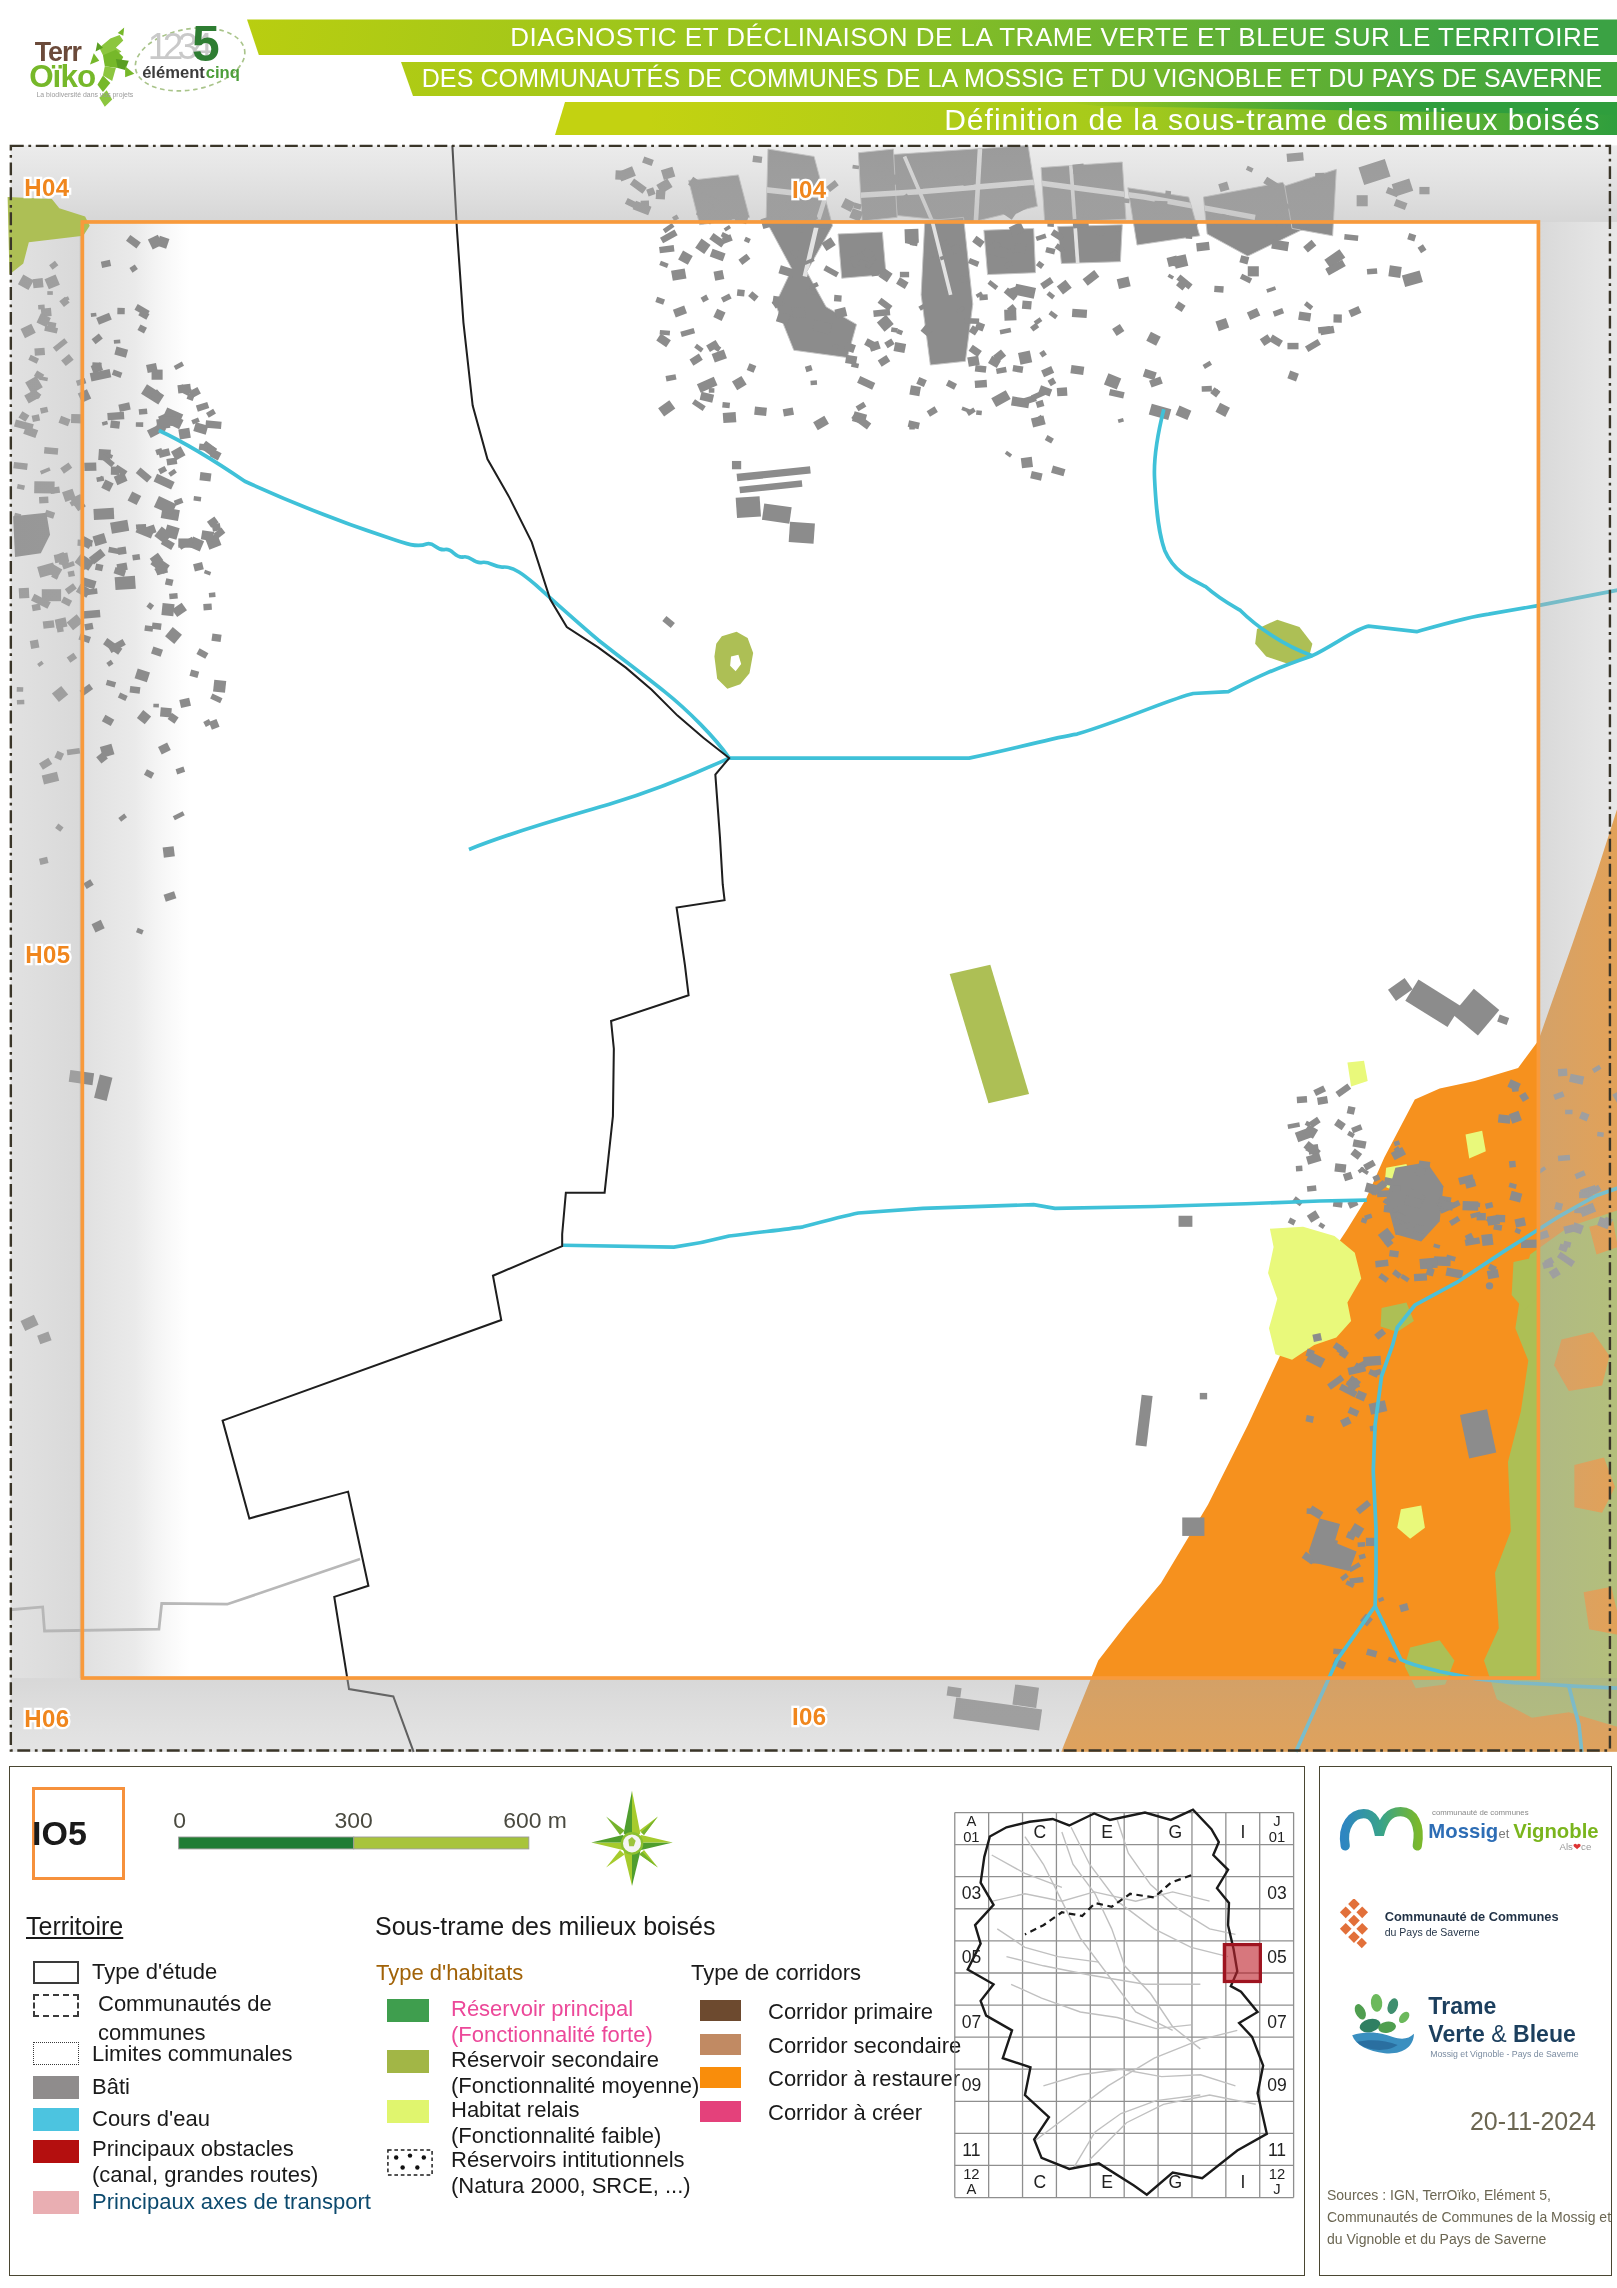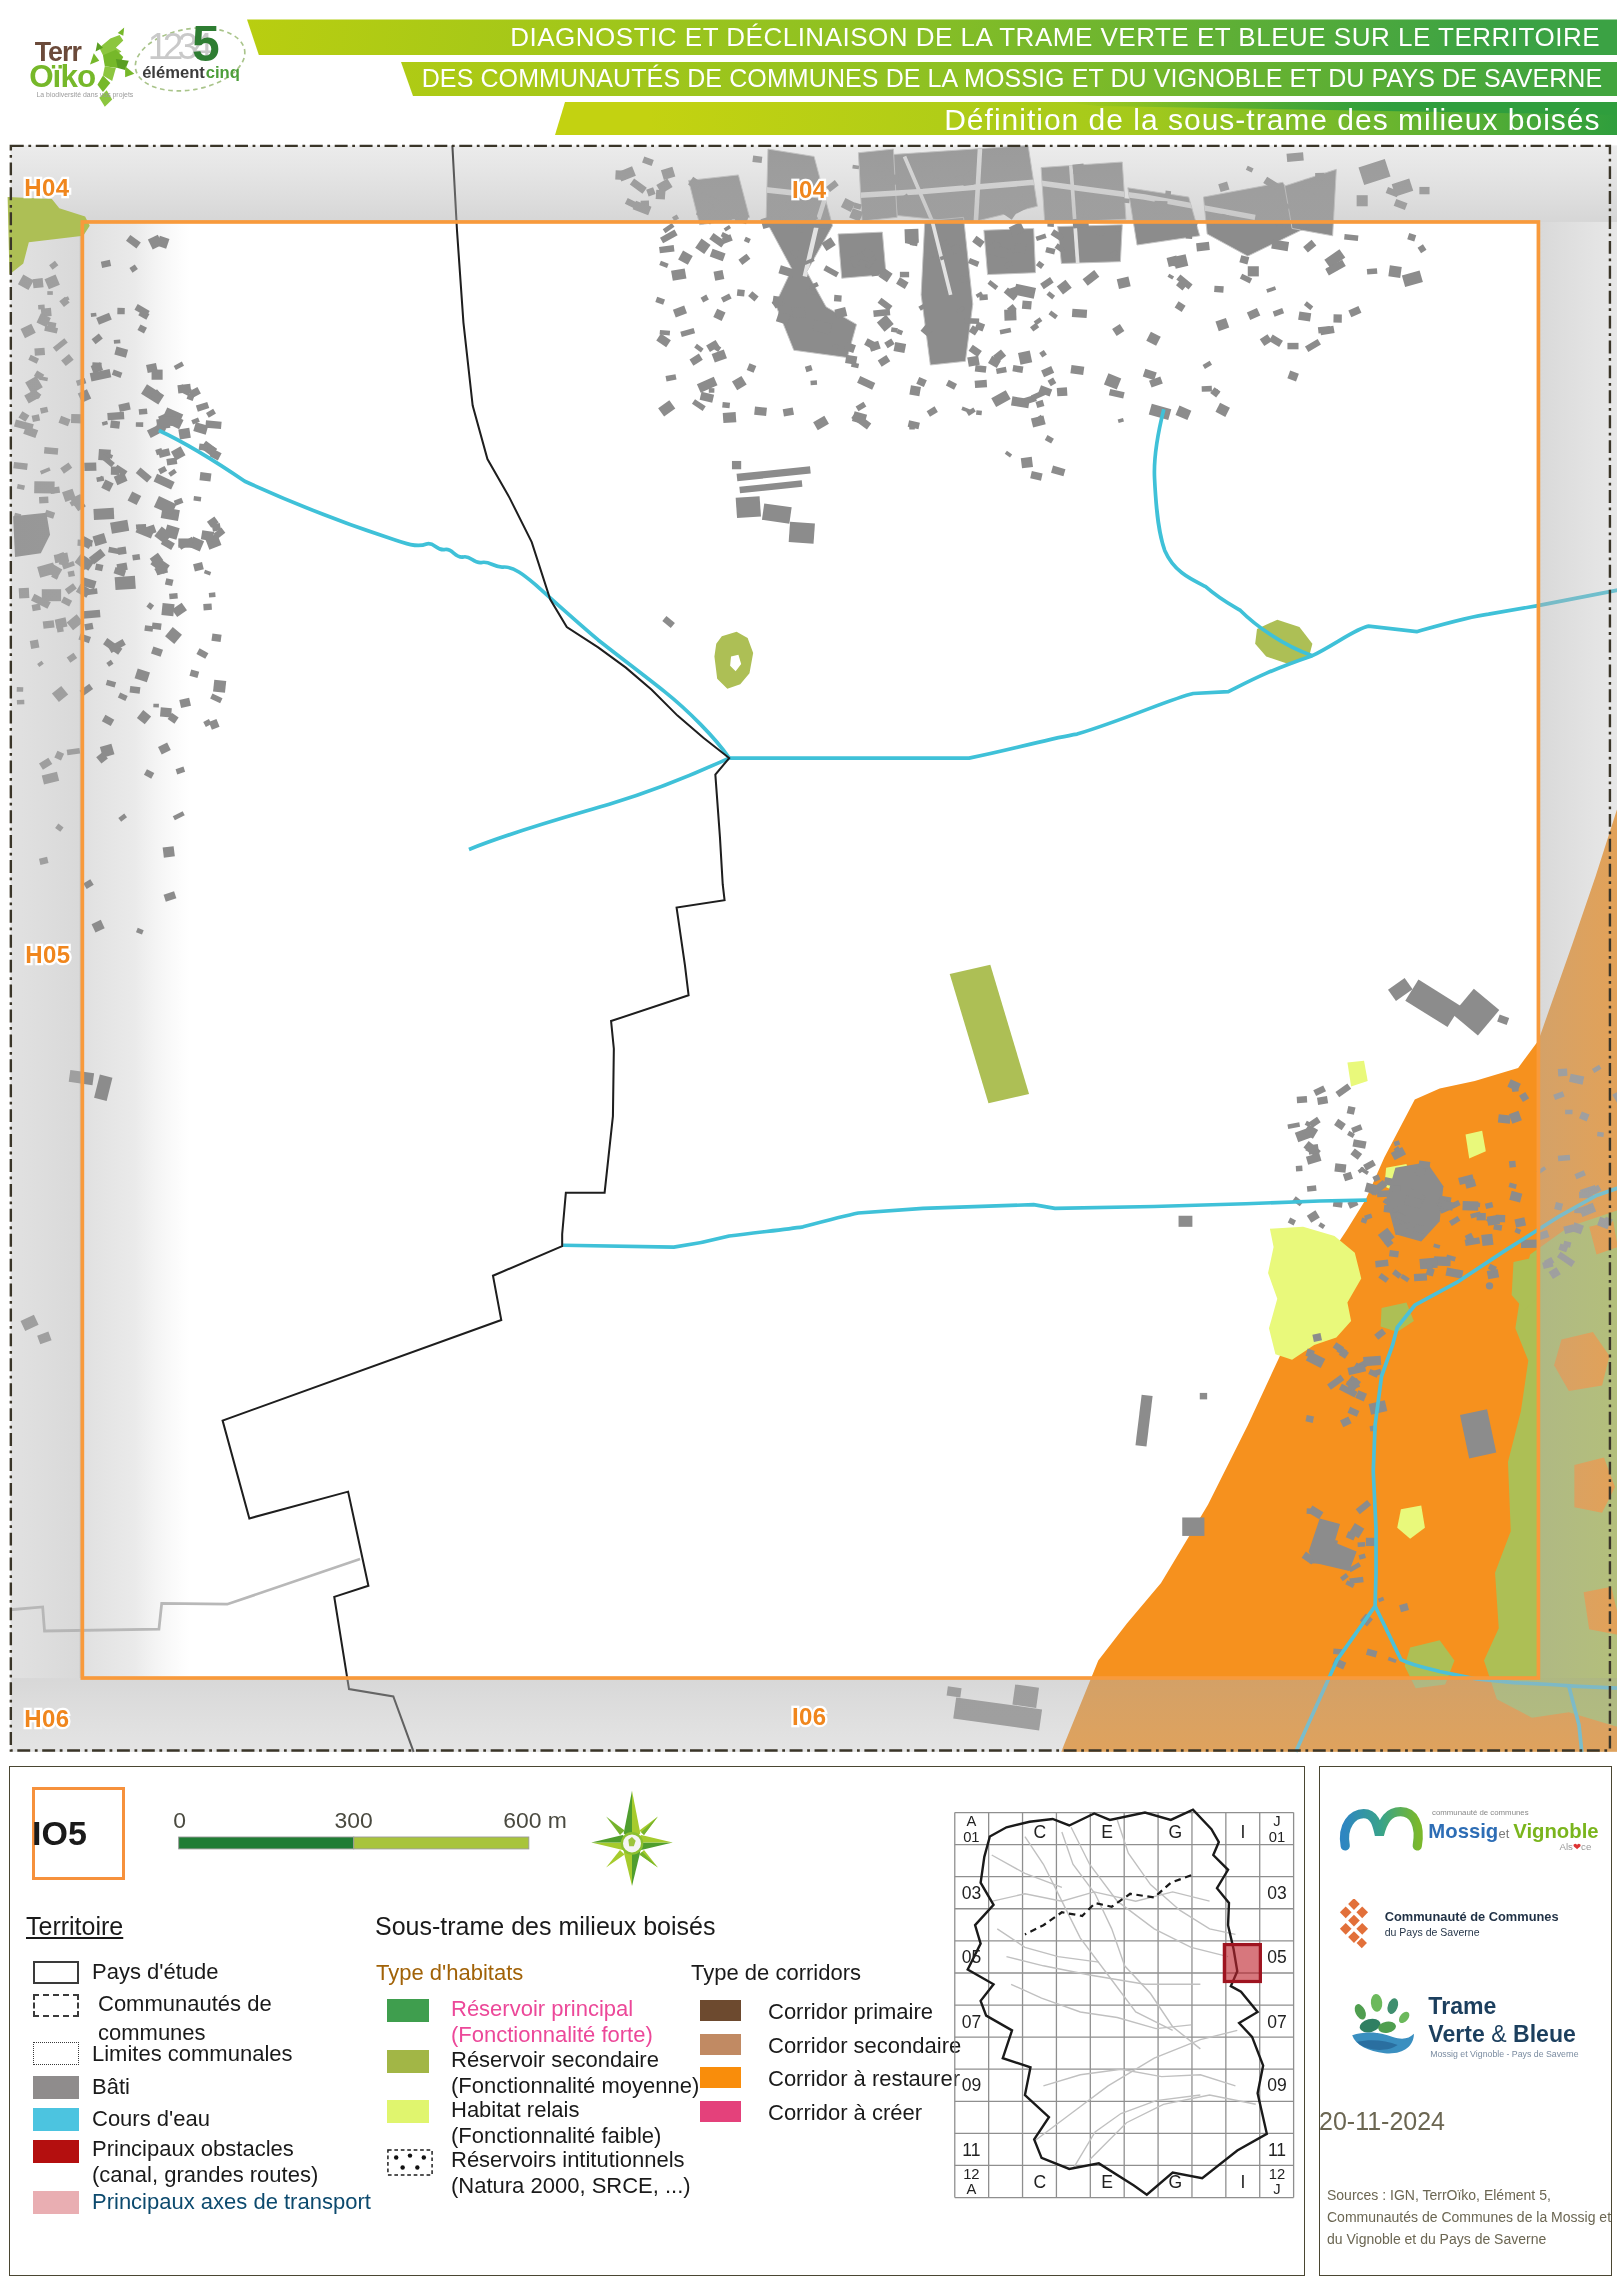--- a/index.html
+++ b/index.html
@@ -1020,21 +1020,21 @@
         <path d="M-28,-28 L-13,-8 L-8,-13 Z" fill="#75b32c"></path>
     </g>
     <circle cx="0" cy="1" r="11" fill="#f4f4f4" stroke="#8bc02f" stroke-width="2.5"></circle>
     <path d="M-4,-3 L0,-6 L4,-2 L2,4 L-3,4 Z" fill="#9cc43c"></path>
   </g>
 </svg>
 
 <div style="position:absolute;left:26px;top:1912px;font-size:25px;color:#1a1a1a;text-decoration:underline">Territoire</div>
 
 <div style="position:absolute;left:33px;top:1961px;width:46px;height:23px;border:2.3px solid #3a3a3a;background:#fff"></div>
-<div style="position:absolute;left:92px;top:1959px;font-size:22px;color:#1a1a1a">Pays d'étude</div>
+<div style="position:absolute;left:92px;top:1959px;font-size:22px;color:#1a1a1a">Type d'étude</div>
 
 <div style="position:absolute;left:33px;top:1994px;width:46px;height:23px;border:2.3px dashed #3a3a3a;background:#fff"></div>
 <div style="position:absolute;left:98px;top:1989px;font-size:22px;color:#1a1a1a;line-height:29px">Communautés de<br>communes</div>
 
 <div style="position:absolute;left:33px;top:2042px;width:46px;height:23px;border:1.8px dotted #3a3a3a;background:#fff"></div>
 <div style="position:absolute;left:92px;top:2041px;font-size:22px;color:#1a1a1a">Limites communales</div>
 
 <div style="position:absolute;left:33px;top:2076px;width:46px;height:23px;background:#8f8c8c"></div>
 <div style="position:absolute;left:92px;top:2074px;font-size:22px;color:#1a1a1a">Bâti</div>
 
@@ -1204,16 +1204,16 @@
   <ellipse cx="26" cy="39" rx="13" ry="8" fill="#2f7f62" transform="rotate(-15 26 39)"></ellipse>
   <ellipse cx="47" cy="41" rx="11" ry="7" fill="#4f9e4f" transform="rotate(-10 47 41)"></ellipse>
   <path d="M4,51 C20,45 40,47 54,53 C66,57 74,55 80,49 C80,65 66,75 44,73 C24,71 8,63 4,51 Z" fill="#3a8fc0"></path>
   <path d="M10,59 C26,55 46,57 60,63 C52,69 36,71 24,67 C16,65 12,62 10,59 Z" fill="#2a6fa0"></path>
  </g>
  <text x="100" y="24" font-size="25" font-weight="bold" fill="#1c3f5e" font-family="Liberation Sans, sans-serif">Trame</text>
  <text x="100" y="54" font-size="25" font-weight="bold" fill="#1c3f5e" font-family="Liberation Sans, sans-serif">Verte <tspan font-weight="normal">&amp;</tspan> Bleue</text>
  <text x="102" y="70" font-size="9.5" fill="#7a8ba0" font-family="Liberation Sans, sans-serif">Mossig et Vignoble - Pays de Saverne</text>
 </svg>
 
-<div style="position:absolute;left:1319px;top:2107px;width:277px;text-align:left;font-size:25px;color:#6b6652">20-11-2024</div>
+<div style="position:absolute;left:1319px;top:2107px;width:277px;text-align:right;font-size:25px;color:#6b6652">20-11-2024</div>
 
 <div style="position:absolute;left:1327px;top:2184px;font-size:14px;line-height:22px;color:#6b6652;white-space:nowrap">Sources : IGN, TerrOïko, Elément 5,<br>Communautés de Communes de la Mossig et<br>du Vignoble et du Pays de Saverne</div>
 
 
 </body></html>

